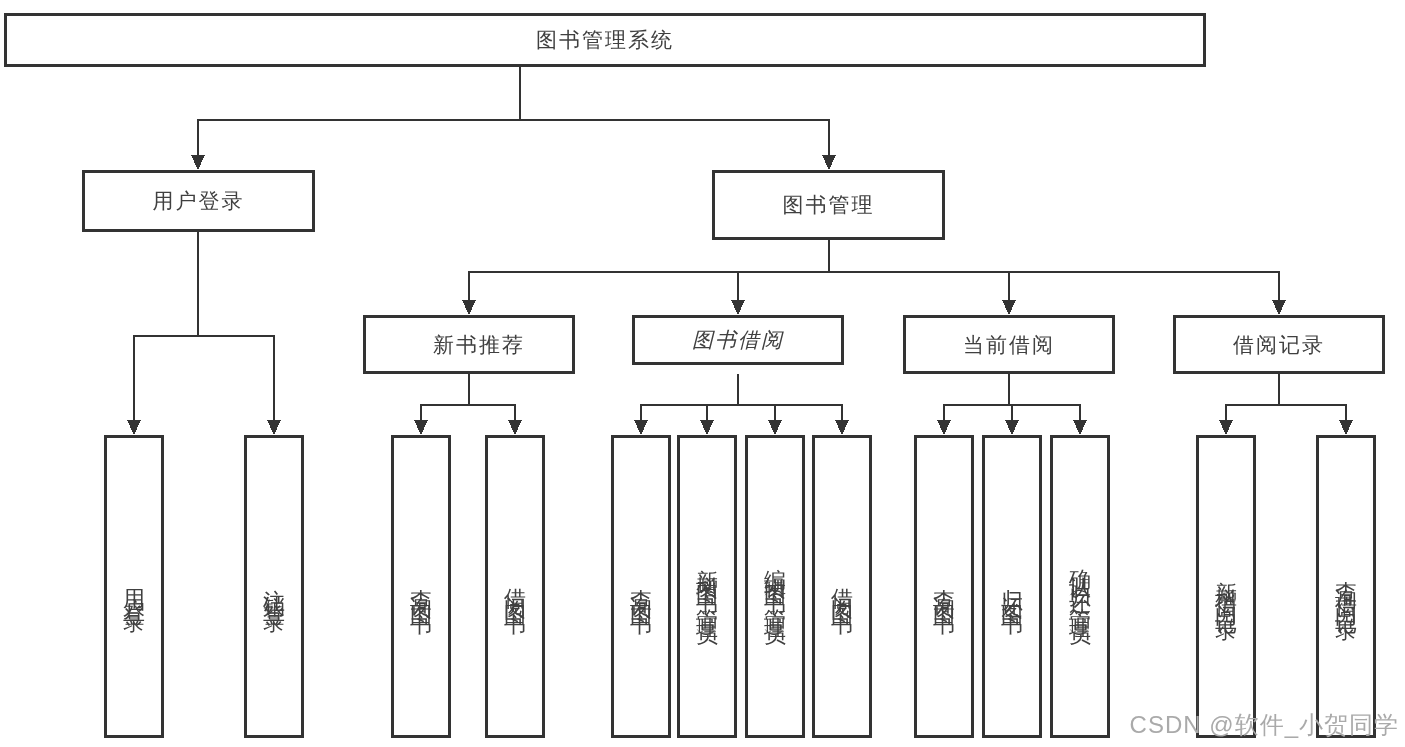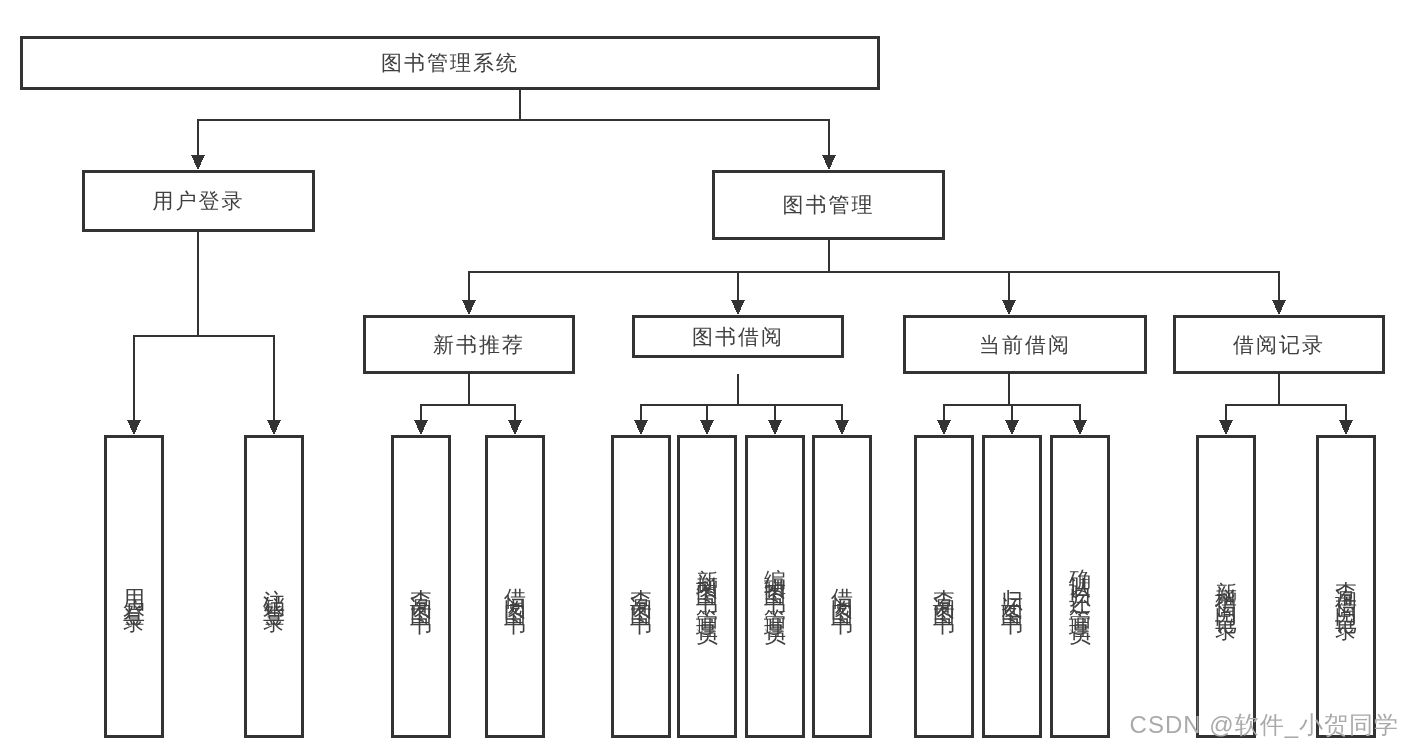--- a/index.html
+++ b/index.html
@@ -129,28 +129,28 @@
     <g>
       <line x1="1279" y1="374" x2="1279" y2="405"></line>
       <line x1="1225" y1="405" x2="1347" y2="405"></line>
       <line x1="1226" y1="404" x2="1226" y2="425"></line>
       <line x1="1346" y1="404" x2="1346" y2="425"></line>
       <polygon points="1219,420 1233,420 1226,435"></polygon>
       <polygon points="1339,420 1353,420 1346,435"></polygon>
     </g>
   </svg>
 
-  <div class="box" style="left:20px;top:13px;width:860px;height:54px;margin-top:23px;">图书管理系统</div>
+  <div class="box" style="left:4px;top:13px;width:1202px;height:54px;">图书管理系统</div>
 
   <div class="box" style="left:82px;top:170px;width:233px;height:62px;">用户登录</div>
   <div class="box" style="left:712px;top:170px;width:233px;height:70px;">图书管理</div>
 
   <div class="box" style="left:363px;top:315px;width:212px;height:59px;padding-left:20px;">新书推荐</div>
-  <div class="box" style="left:632px;top:315px;width:212px;height:43px;">图书借阅</div>
-  <div class="box" style="left:903px;top:315px;width:244px;height:59px;">当前借阅</div>
+  <div class="box" style="left:632px;top:315px;width:212px;height:50px;font-style:italic;">图书借阅</div>
+  <div class="box" style="left:903px;top:315px;width:212px;height:59px;">当前借阅</div>
   <div class="box" style="left:1173px;top:315px;width:212px;height:59px;">借阅记录</div>
 
   <div class="vbox" style="left:104px;top:435px;width:60px;height:303px;">
     <span class="vlabel">用户登录</span>
   </div>
   <div class="vbox" style="left:244px;top:435px;width:60px;height:303px;">
     <span class="vlabel">注销登录</span>
   </div>
 
   <div class="vbox" style="left:391px;top:435px;width:60px;height:303px;">

